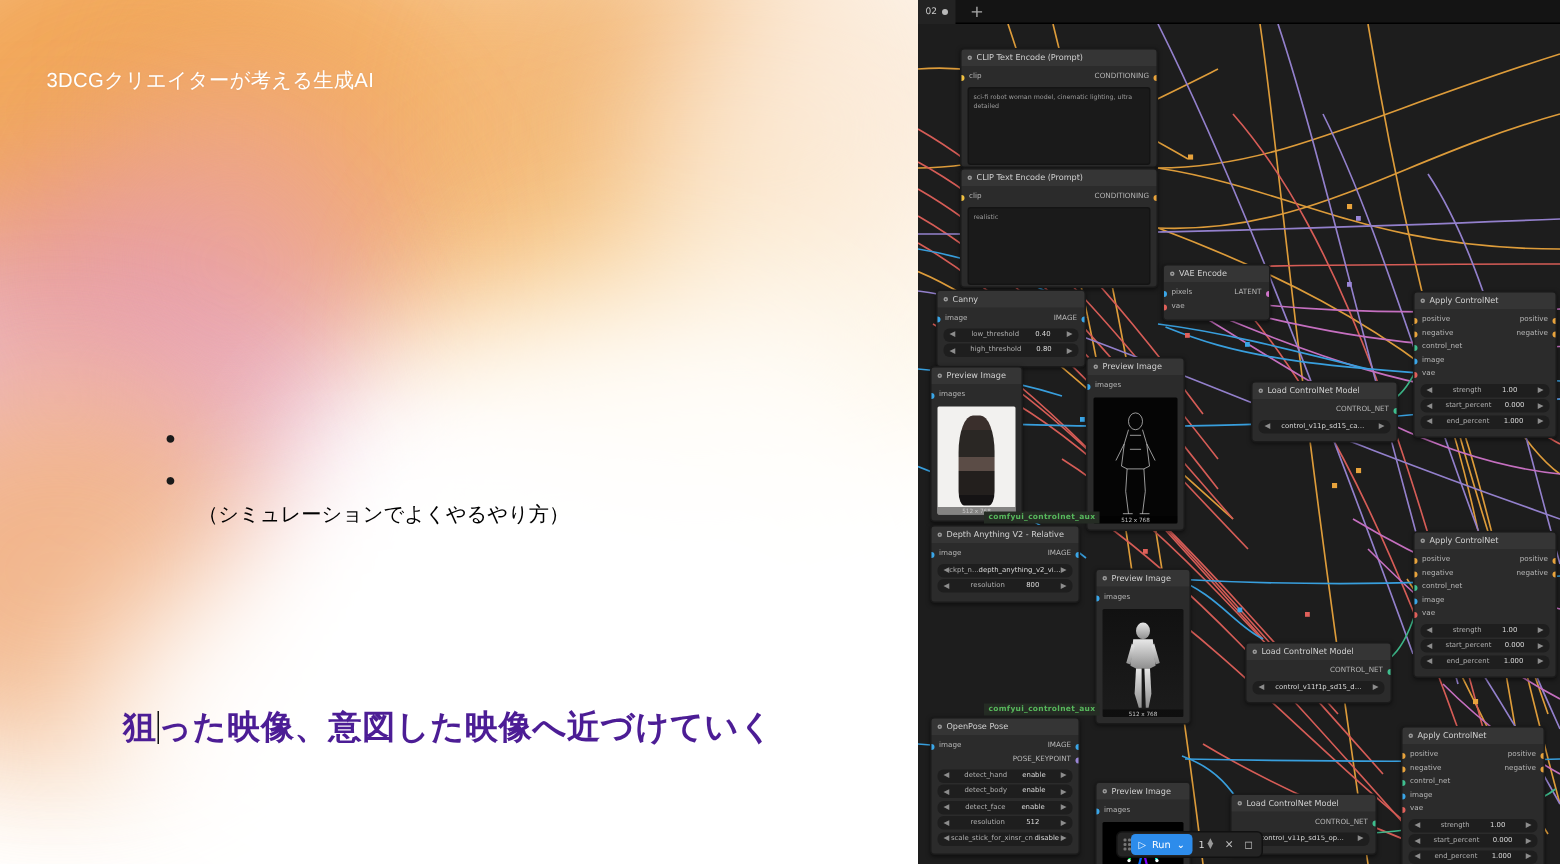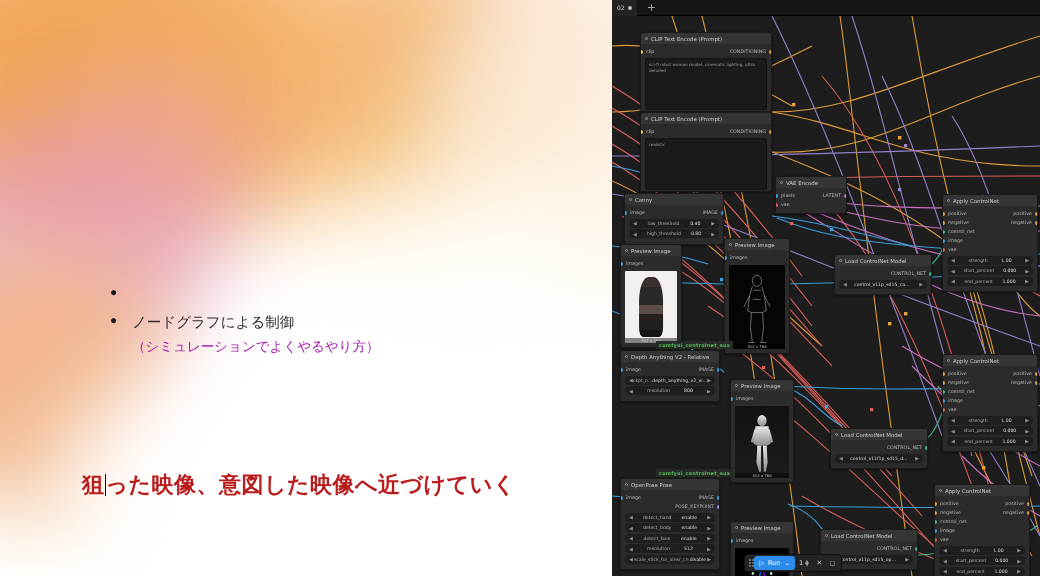--- a/index.html
+++ b/index.html
@@ -46,25 +46,25 @@
            line-height:1.35; letter-spacing:-.5px; }
   #title .l2 { display:block; }
   #title .paren { font-size:26px; font-weight:bold; letter-spacing:0; }
   #title .q { font-weight:bold; }
 
   #bullets { position:absolute; left:110px; top:283px; width:470px; }
   .bullet { display:flex; align-items:flex-start; font-size:14.5px;
             color:#2b2b2b; line-height:1.55; margin-bottom:9px; }
   .bullet .dot { width:22px; flex:0 0 22px; font-size:12px; color:#1a1a1a;
                  line-height:1.55; text-align:left; }
-  .sub-note { margin-left:22px; font-size:13.5px; color:#a21caf;
+  .sub-note { margin-left:22px; font-size:13.5px; color:#000000;
               margin-top:-4px; }
 
   #closing { position:absolute; left:82px; top:470px; font-size:22px;
-             font-weight:bold; color:#b91c1c; letter-spacing:.5px;
+             font-weight:bold; color:#4c1d95; letter-spacing:.5px;
              white-space:nowrap; }
   #caret { display:inline-block; width:1px; height:22px; background:#111;
            vertical-align:-4px; margin:0 0px; }
 
   
   #comfy { position:absolute; left:612px; top:0; width:428px; height:576px;
            background:#1b1b1b; overflow:hidden;
            font-family:"DejaVu Sans",sans-serif; }
 
   #comfy-topbar { position:absolute; left:0; top:0; width:100%; height:16px;
@@ -160,29 +160,29 @@
     <div class="blob" id="b-pink1"></div>
     <div class="blob" id="b-pink2"></div>
     <div class="blob" id="b-yellow"></div>
     <div class="blob" id="b-orange4"></div>
     <div class="blob" id="b-white3"></div>
     <div class="blob" id="b-white1"></div>
     <div class="blob" id="b-white2"></div>
 
     <div id="slide-content">
 
+      <div id="eyebrow">3DCGクリエイターが考える生成AI</div>
 
 
       <div id="bullets">
         <div class="bullet">
           <span class="dot">●</span>
         </div>
         <div class="bullet">
           <span class="dot">●</span>
-          <span>ノードグラフによる制御</span>
         </div>
         <div class="sub-note">（シミュレーションでよくやるやり方）</div>
       </div>
 
       <div id="closing"><span>狙</span><span id="caret"></span><span>った映像、意図した映像へ近づけていく</span></div>
 
     </div>
   </div>
 
   <div id="comfy">

